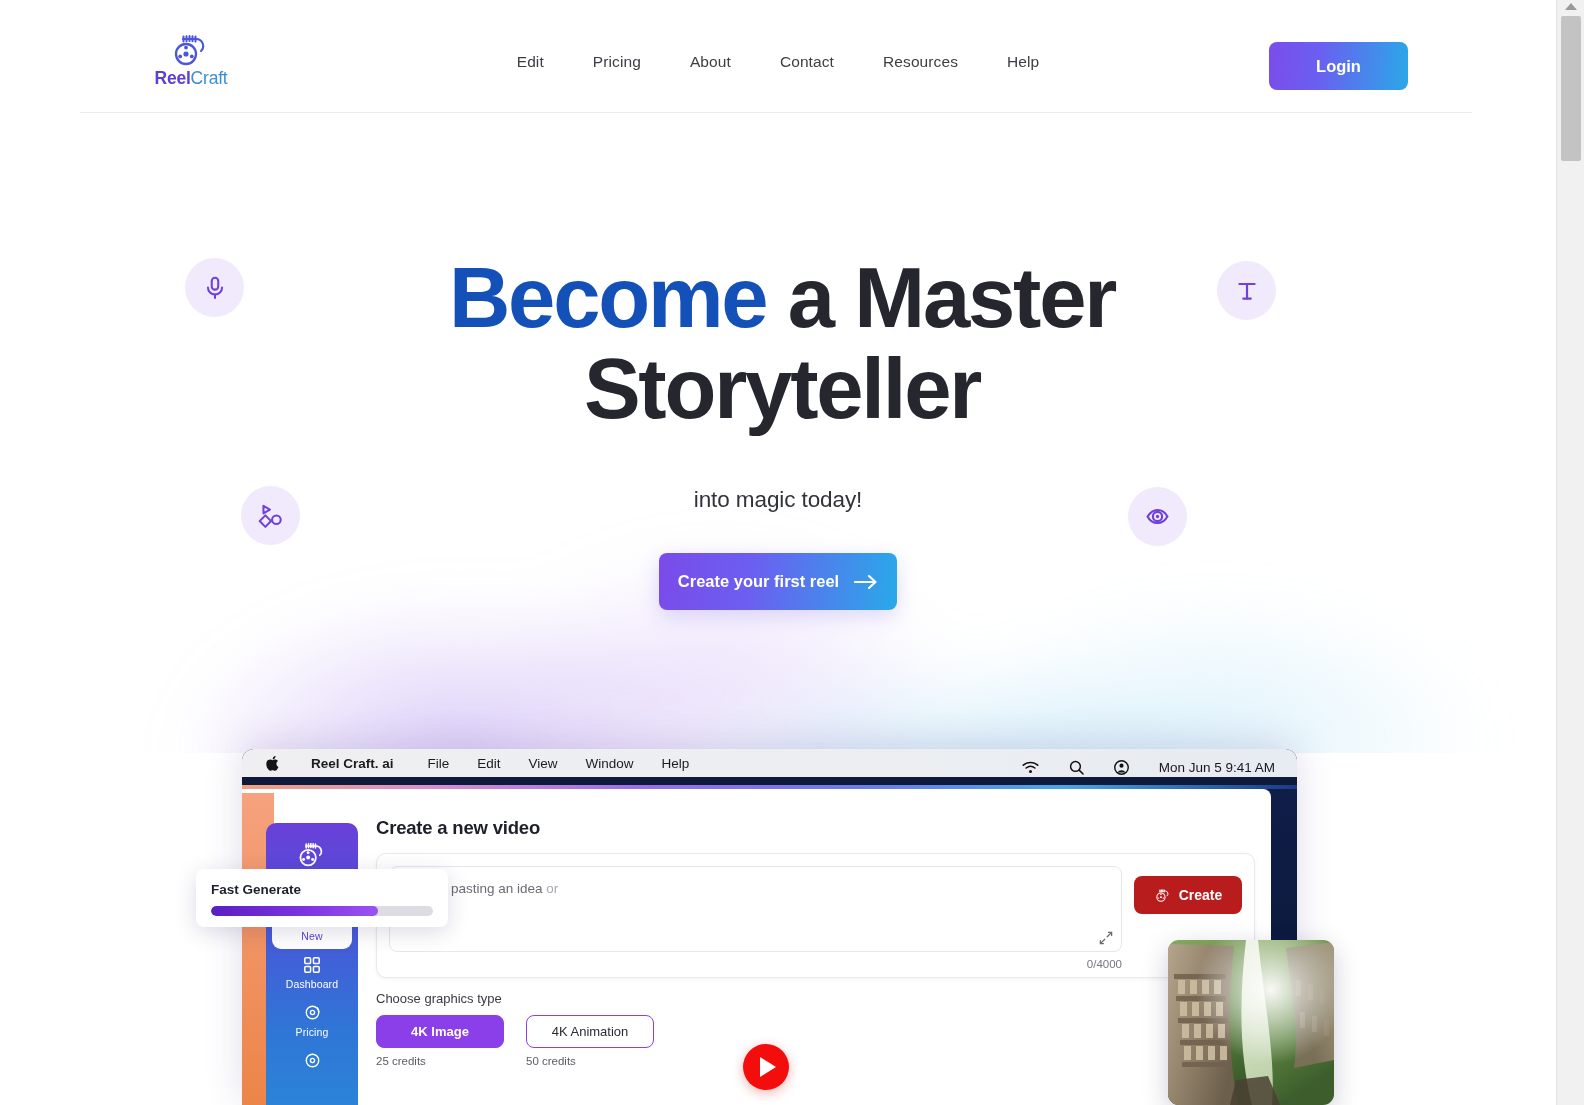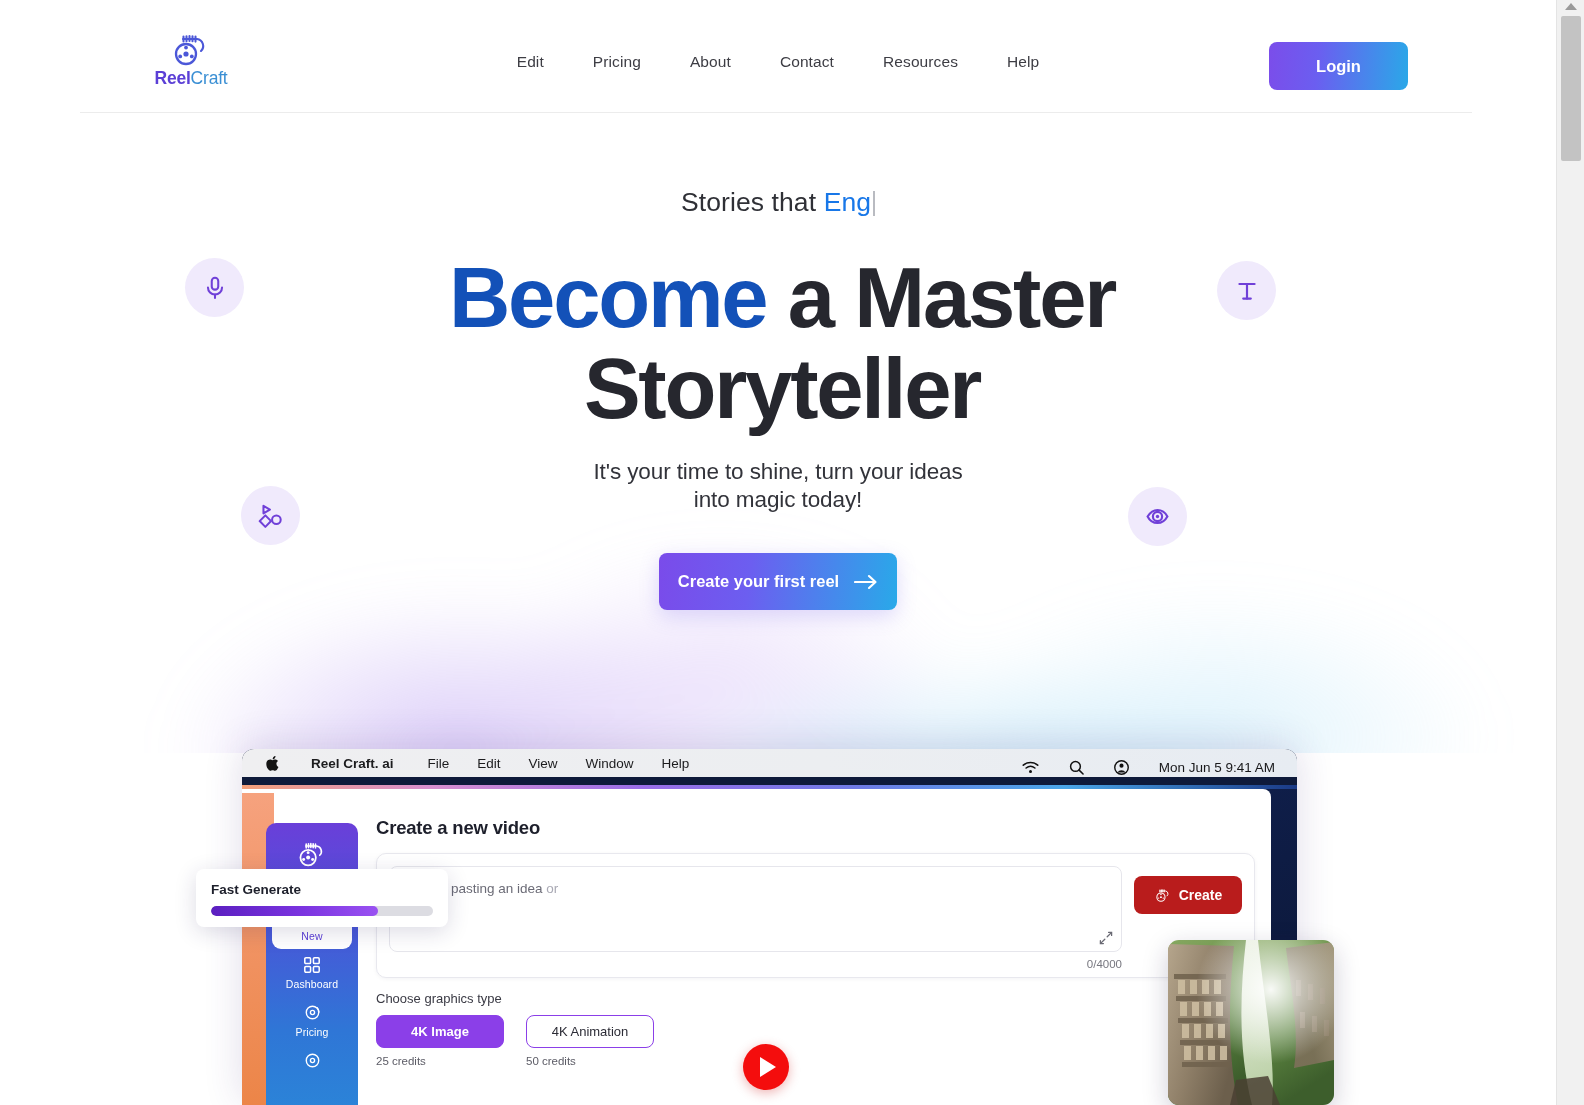--- a/index.html
+++ b/index.html
@@ -418,31 +418,28 @@
       <a href="#">Resources</a>
       <a href="#">Help</a>
     </nav>
 
     <button class="login-btn">Login</button>
   </div>
 
   <div class="hero">
     <div class="hero-glow"></div>
 
-    <div class="typing-line">
-      <span>Stories that </span><span class="accent">Eng</span><span class="caret"></span>
-    </div>
 
     <h1 class="headline">
       <span class="blue">Become</span><span> a Master</span><br>
       <span>Storyteller</span>
     </h1>
 
     <p class="subhead">
-      <span>It's your time to shine, turn your ideas</span><br>
+      <br>
       <span>into magic today!</span>
     </p>
 
     <button class="cta">
       <span>Create your first reel</span>
       <svg width="24" height="16" viewBox="0 0 24 16">
         <path d="M1 8 H21 M15 2 L21.5 8 L15 14" fill="none" stroke="#fff" stroke-width="2.1" stroke-linecap="round" stroke-linejoin="round"></path>
       </svg>
     </button>
 

